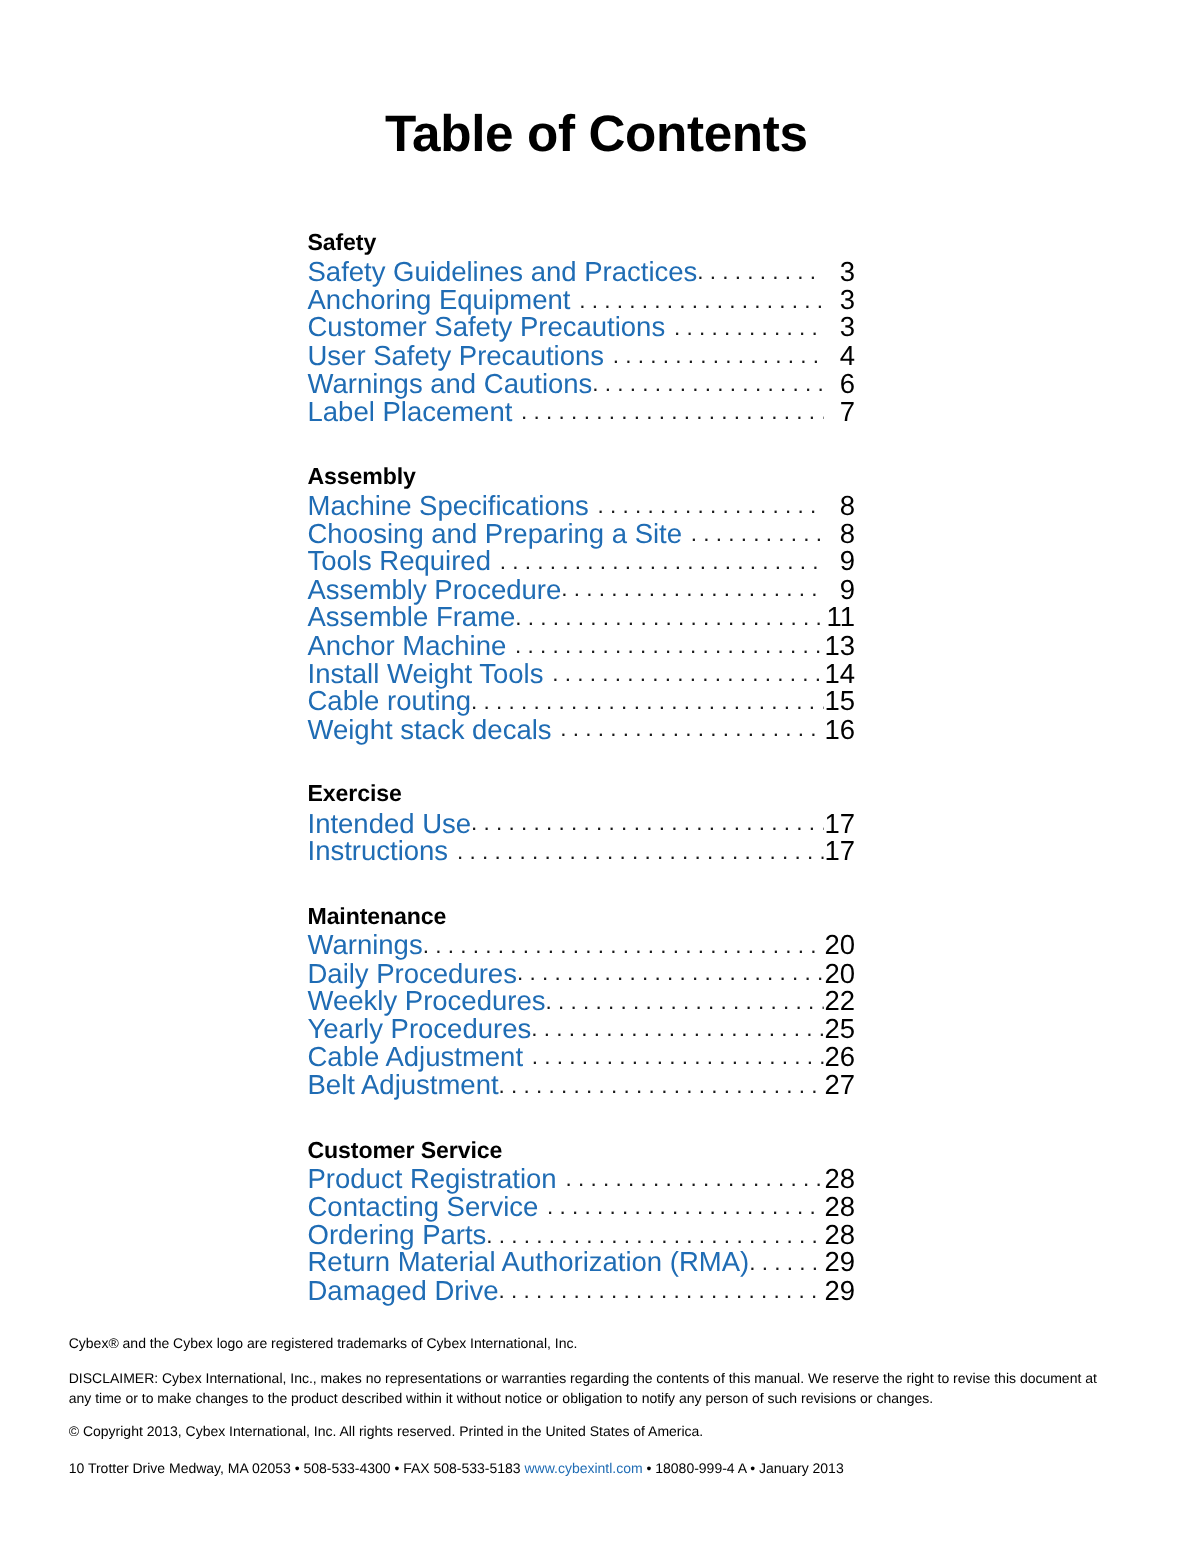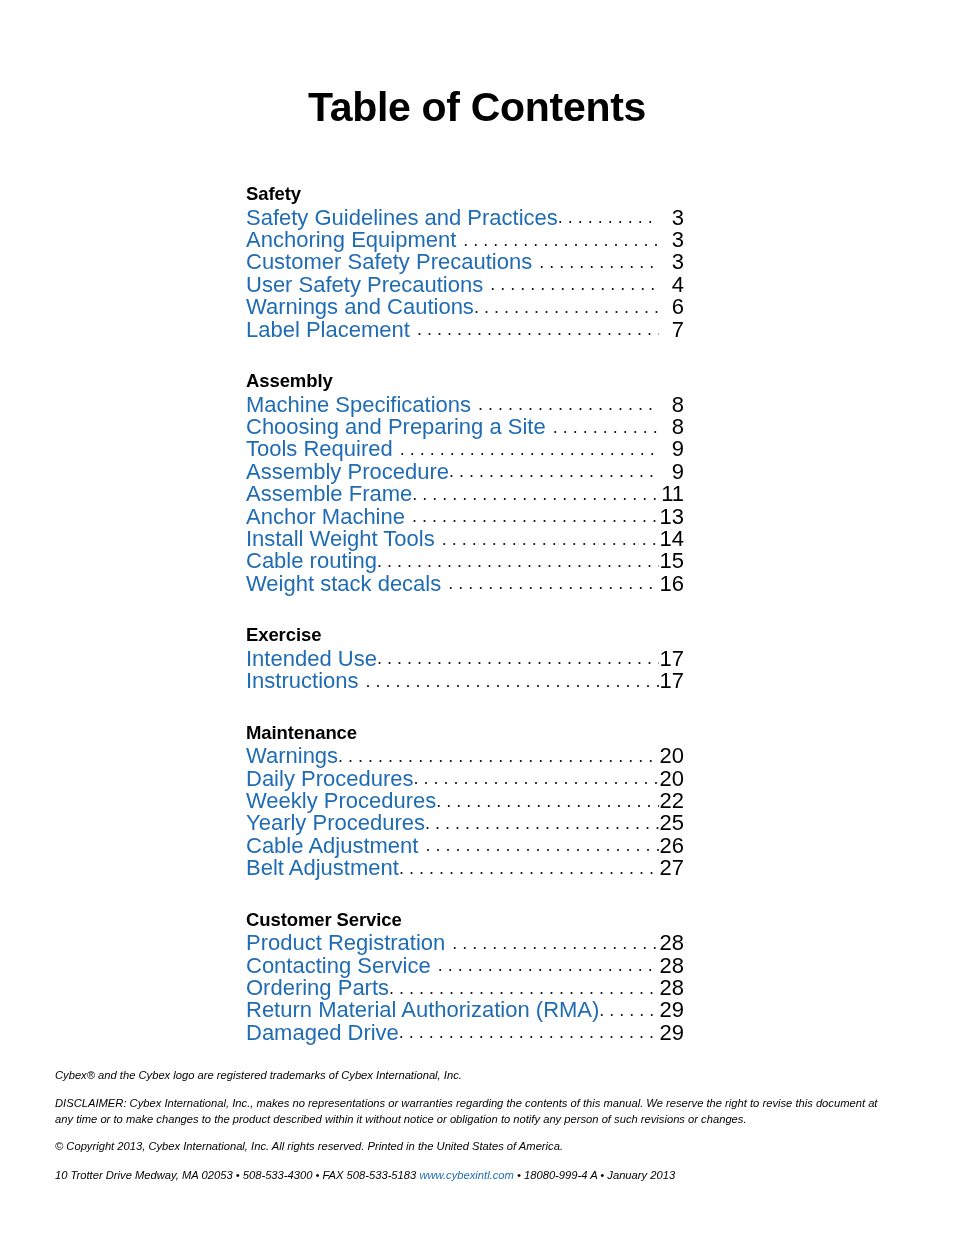--- a/index.html
+++ b/index.html
@@ -109,21 +109,20 @@
     position: absolute;
     left: 55px;
     top: 1068px;
     width: 836px;
     font-size: 11.2px;
     line-height: 1.38;
     color: #000000;
   }
   .footer-line {
     margin: 0 0 13px 0;
-    font-style: italic;
   }
   .footer-line:last-child {
     margin-bottom: 0;
   }
   .footer-disclaimer {
     text-align: left;
     margin-bottom: 12px;
   }
   .footer-link {
     color: #1F6CB4;

